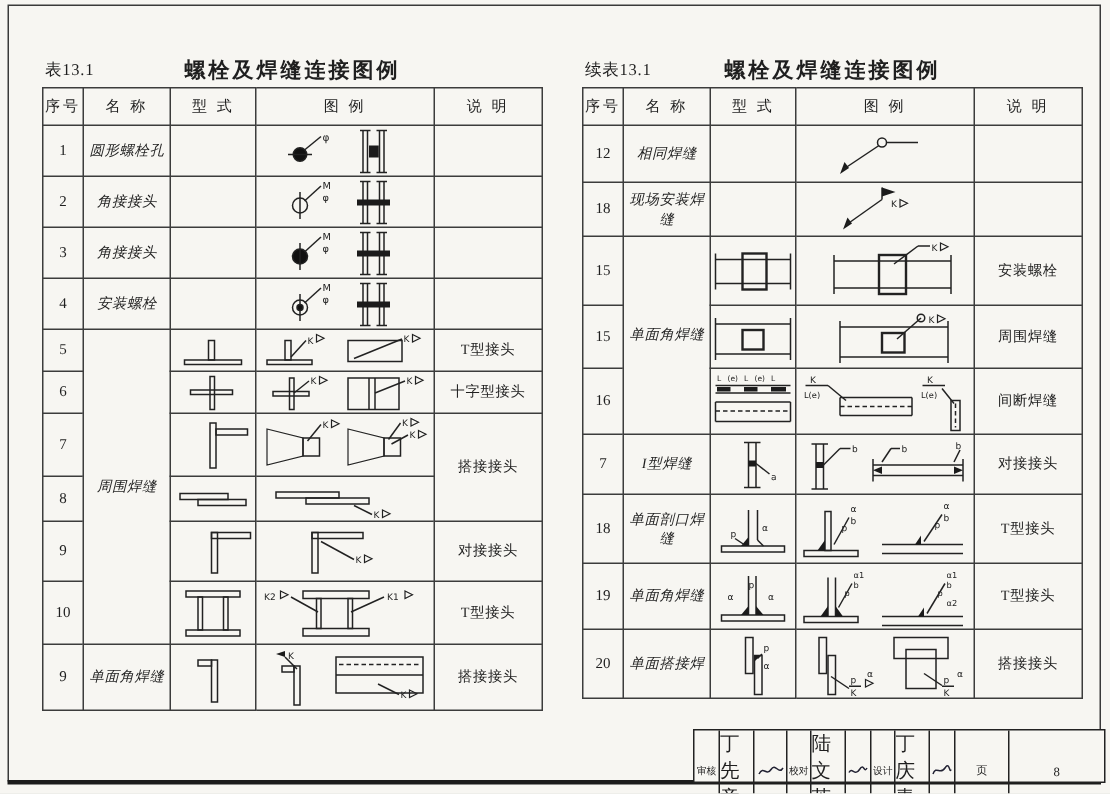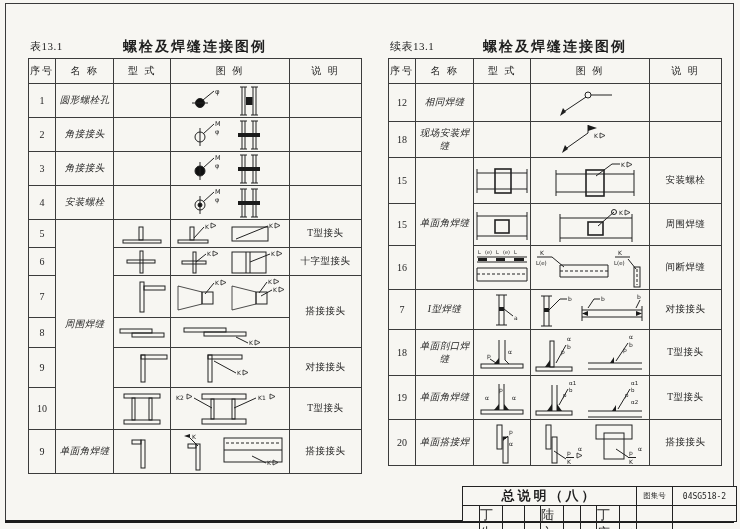--- a/index.html
+++ b/index.html
@@ -622,25 +622,20 @@
                 <text x="104" y="30" font-size="6" fill="#222">α</text>
               </svg>
             </td>
             <td class="c-note" rowspan="1">搭接接头</td>
           </tr>
         </tbody>
       </table>
     </div>
 
   <div class="titleblock">
-    <div class="tb-top">
-      <div class="tb-title">总说明（八）</div>
-      <div class="tb-cell tb-atlas-label">图集号</div>
-      <div class="tb-cell tb-atlas-no">04SG518-2</div>
-    </div>
     <div class="tb-bottom">
       <div class="tb-sm w-lab">审核</div>
       <div class="tb-sm w-name">丁先章</div>
       <div class="tb-sm w-sig1">
         <svg width="18" height="10" viewBox="0 0 18 10">
             <path d="M1,7 C4,1 6,9 9,4 S14,8 17,3" stroke="#223" fill="none" stroke-width="1"></path>
           </svg>
       </div>
       <div class="tb-sm w-lab">校对</div>
       <div class="tb-sm w-name">陆文英</div>

